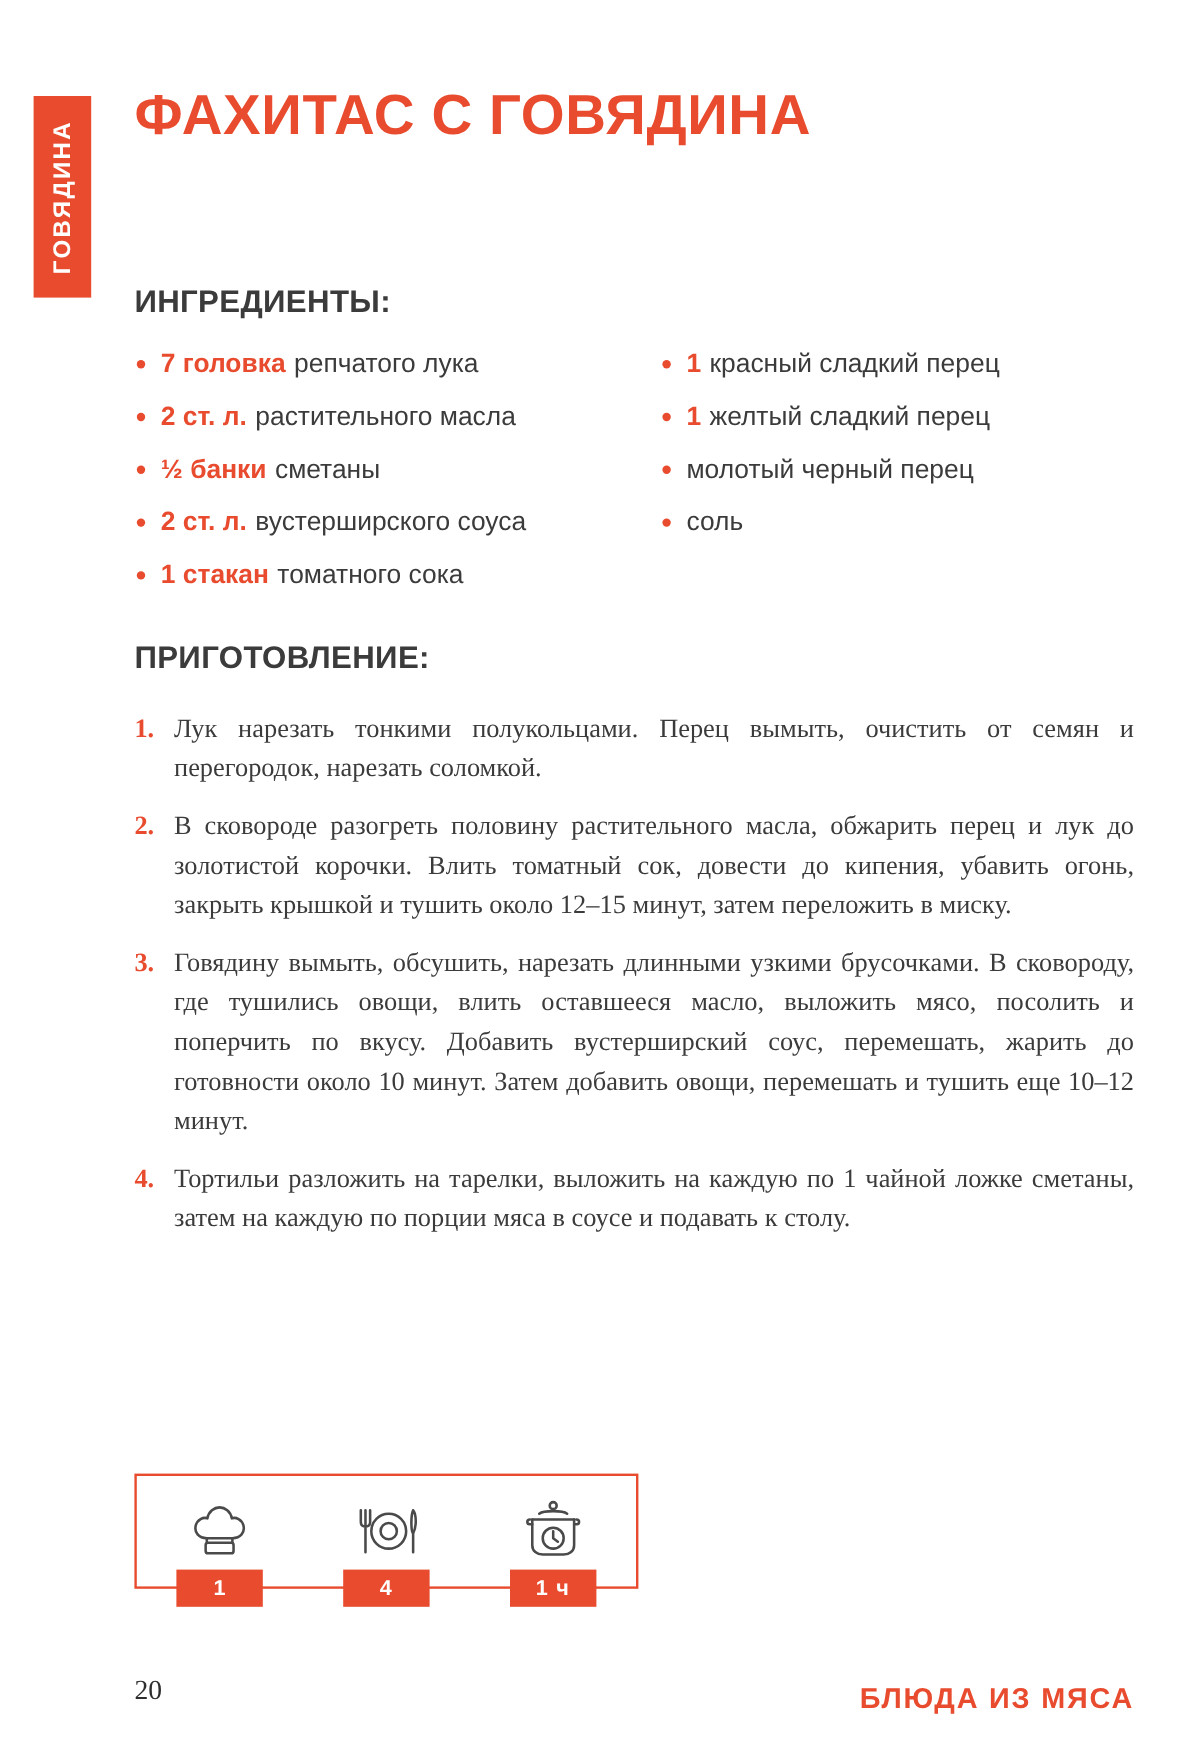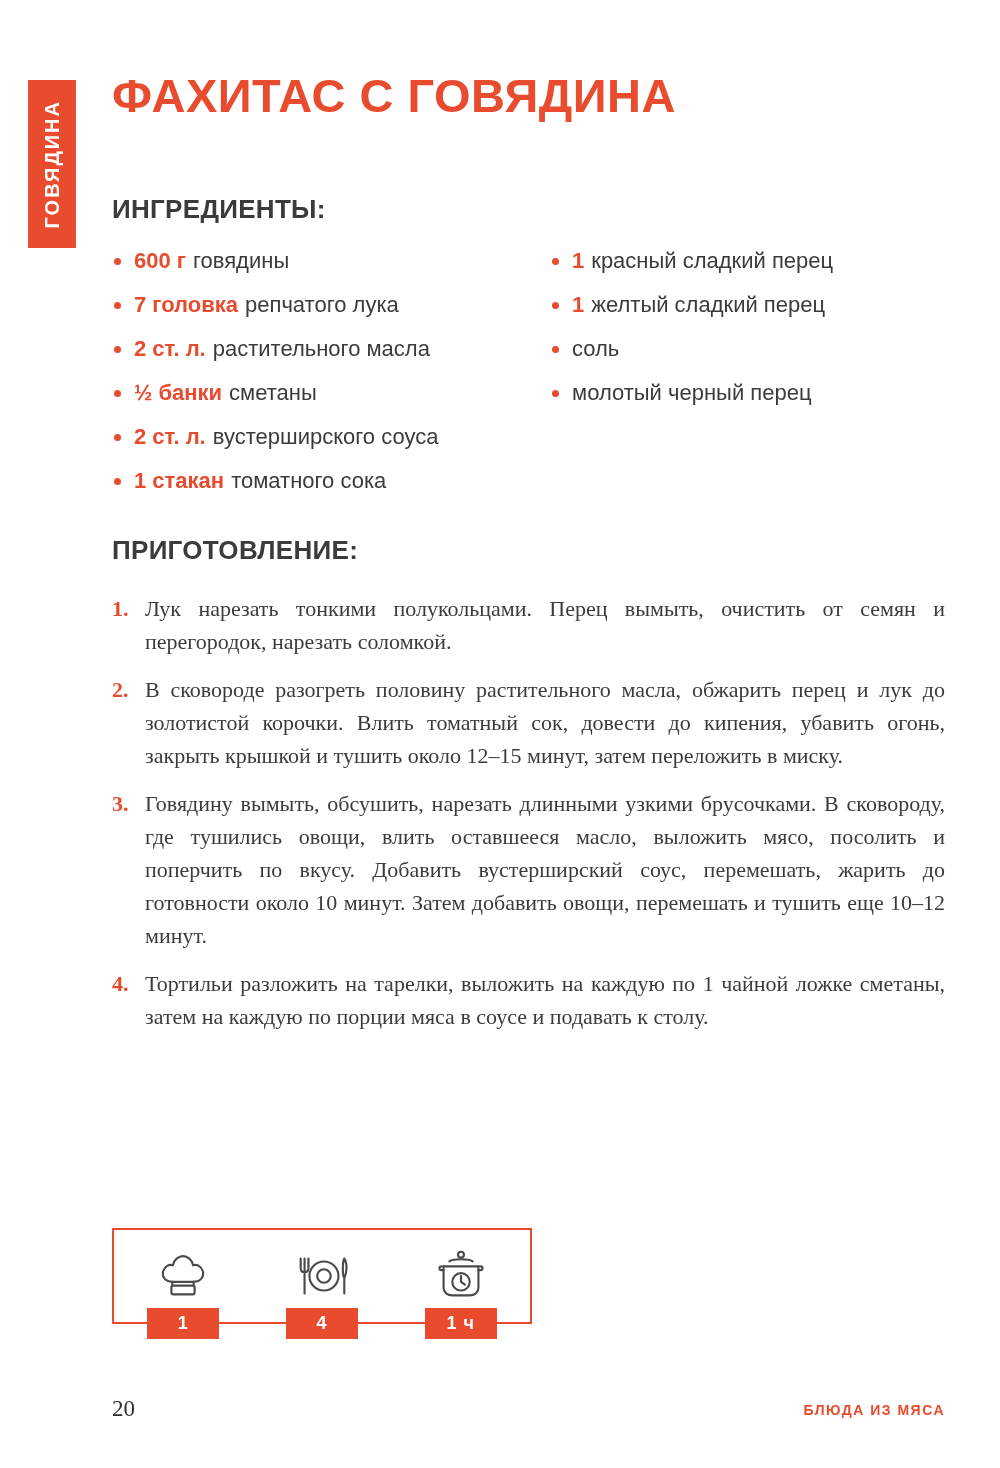--- a/index.html
+++ b/index.html
@@ -29,21 +29,21 @@
   .title {
     margin-top:70px;
     color:var(--accent);
     font-size:47px; font-weight:bold; letter-spacing:0.5px;
     line-height:1.1;
   }
   .section-heading {
     font-size:26px; font-weight:bold; color:var(--ink);
     letter-spacing:0.3px;
   }
-  .ingredients-heading { margin-top:72px; }
+  .ingredients-heading { margin-top:114px; }
   .ing-columns { display:flex; margin-top:22px; }
   .ing-col-left { width:438px; flex:none; }
   .ing-col-right { flex:1; }
   .ing-list { list-style:none; }
   .ing-list li {
     display:flex; align-items:flex-start;
     font-size:22px; line-height:28px;
     min-height:44px;
   }
   .ing-list li::before {
@@ -88,21 +88,21 @@
     display:flex; align-items:center; justify-content:center;
     letter-spacing:1px;
   }
   .footer-page {
     position:absolute; left:112px; top:1396px;
     font-family:"Liberation Serif", serif;
     font-size:23px; color:#2e2e2e;text-align:right;
   }
   .footer-section {
     position:absolute; right:55px; top:1402px;
-    color:var(--accent); font-weight:bold; font-size:14px;
+    color:var(--accent); font-weight:bold; font-size:24px;
     letter-spacing:1.5px;
   }
   .icon-stroke { fill:none; stroke:#4a4a4a; stroke-width:2.2; stroke-linecap:round; stroke-linejoin:round; }
 </style>
 </head>
 <body>
 
 <div class="page">
 
   <div class="side-tab">
@@ -110,23 +110,20 @@
   </div>
 
   <div class="content">
     <h1 class="title">ФАХИТАС С ГОВЯДИНА</h1>
 
     <h2 class="section-heading ingredients-heading">ИНГРЕДИЕНТЫ:</h2>
 
     <div class="ing-columns">
       <ul class="ing-list ing-col-left">
         <li>
-            <span><span class="ing-qty">600 г</span><span>говядины</span></span>
-          </li>
-        <li>
             <span><span class="ing-qty">7 головка</span><span>репчатого лука</span></span>
           </li>
         <li>
             <span><span class="ing-qty">2 ст. л.</span><span>растительного масла</span></span>
           </li>
         <li>
             <span><span class="ing-qty">½ банки</span><span>сметаны</span></span>
           </li>
         <li>
             <span><span class="ing-qty">2 ст. л.</span><span>вустерширского соуса</span></span>
@@ -136,24 +133,24 @@
           </li>
       </ul>
       <ul class="ing-list ing-col-right">
         <li>
             <span><span class="ing-qty">1</span><span>красный сладкий перец</span></span>
           </li>
         <li>
             <span><span class="ing-qty">1</span><span>желтый сладкий перец</span></span>
           </li>
         <li>
+            <span><span>молотый черный перец</span></span>
+          </li>
+        <li>
             <span><span>соль</span></span>
-          </li>
-        <li>
-            <span><span>молотый черный перец</span></span>
           </li>
       </ul>
     </div>
 
     <h2 class="section-heading prep-heading">ПРИГОТОВЛЕНИЕ:</h2>
 
     <div class="steps">
       <div class="step">
         <span class="step-num">1.</span>
         <span class="step-text">Лук нарезать тонкими полукольцами. Перец вымыть, очистить от семян и перегородок, нарезать соломкой.</span>

